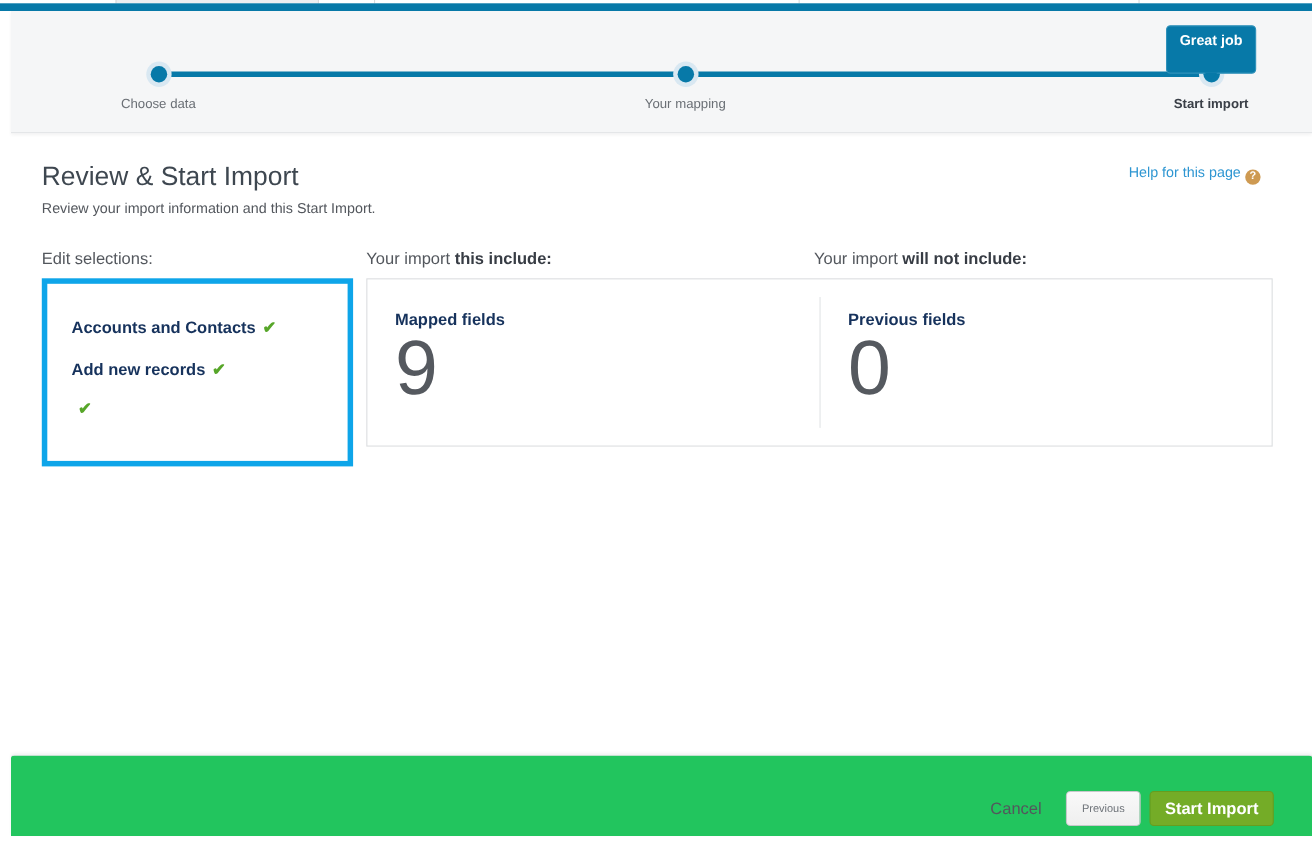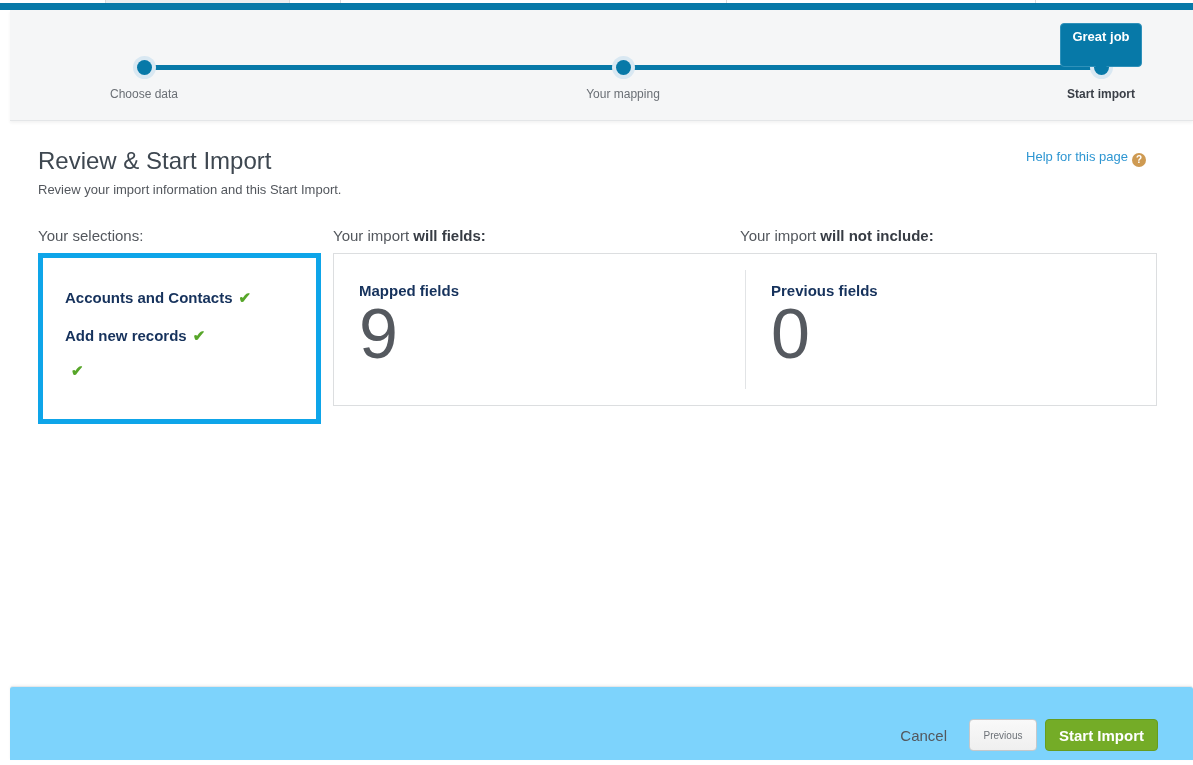--- a/index.html
+++ b/index.html
@@ -40,21 +40,21 @@
   .sel-item .check { color:#57a629; font-weight:bold; margin-left:6px; }
 
   #summary-box { position:absolute; left:333px; top:253px; width:824px; height:153px; background:#ffffff; border:1px solid #dcdee0;padding-left:16px; }
   #summary-divider { position:absolute; left:411px; top:16px; bottom:16px; width:1px; background:#e2e4e6; }
   .sum-label { position:absolute; top:28px; font-size:15px; font-weight:bold; color:#16325c; }
   .sum-value { position:absolute; top:44px; font-size:70px; line-height:72px; color:#55595f; }
   #mapped-label, #mapped-value { left:25px; }
   #unmapped-label, #unmapped-value { left:437px; }
 
   
-  #footer { position:absolute; left:10px; top:686px; right:0; height:74px; background:#7dd3fc; border-top:1px solid #e5e7e9; border-radius:3px 3px 0 0; box-shadow:0 -1px 3px rgba(0,0,0,0.05); }
+  #footer { position:absolute; left:10px; top:686px; right:0; height:74px; background:#22c55e; border-top:1px solid #e5e7e9; border-radius:3px 3px 0 0; box-shadow:0 -1px 3px rgba(0,0,0,0.05); }
   #footer-actions { position:absolute; right:35px; top:32px; display:flex; align-items:center; }
   #cancel-link { font-size:15px; color:#53575d; margin-right:22px; cursor:pointer; }
   #previous-button { width:68px; height:32px; font-family:"Liberation Sans", sans-serif; font-size:10px; color:#6d7278; background:linear-gradient(#f9f9f9,#efefef); border:1px solid #c6c8ca; border-radius:4px; margin-right:8px; cursor:pointer; }
   #start-import-button { width:113px; height:32px; font-family:"Liberation Sans", sans-serif; font-size:15px; font-weight:bold; color:#ffffff; background:#74ac27; border:1px solid #679d1e; border-radius:4px; cursor:pointer; }
 </style>
 </head>
 <body>
 
 <div id="browser-sliver">
   <div id="tab-fragment"></div>
@@ -76,23 +76,23 @@
     <span class="bubble">Great job</span>
   </div>
 </div>
 
 <h1 id="page-title">Review &amp; Start Import</h1>
 <div id="page-subtitle">Review your import information and this Start Import.</div>
 <div id="help-link">
   <span>Help for this page</span><span id="help-icon">?</span>
 </div>
 
-<div class="col-header" id="hdr-selections">Your selections:</div>
+<div class="col-header" id="hdr-selections">Edit selections:</div>
 <div class="col-header" id="hdr-include">
-  <span>Your import </span><b>will fields:</b>
+  <span>Your import </span><b>this include:</b>
 </div>
 <div class="col-header" id="hdr-exclude">
   <span>Your import </span><b>will not include:</b>
 </div>
 
 <div id="selections-box">
   <div class="sel-item" style="top:31px;">
     <span>Accounts and Contacts</span><span class="check">✔</span>
   </div>
   <div class="sel-item" style="top:69px;">

